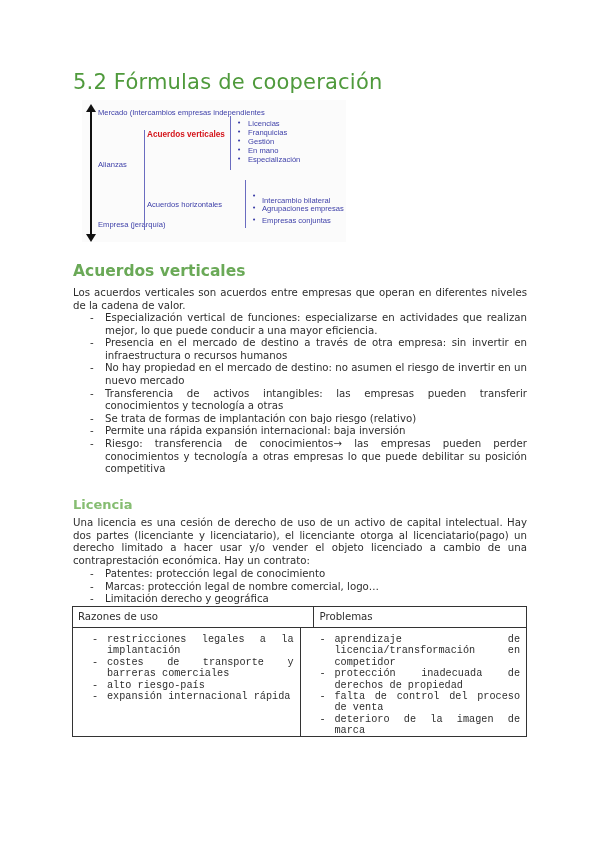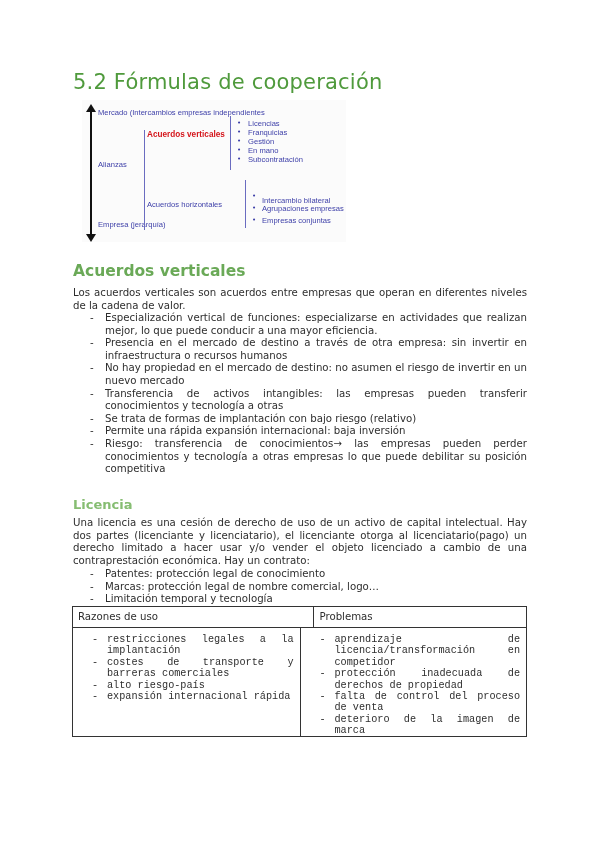--- a/index.html
+++ b/index.html
@@ -62,21 +62,21 @@
     <div class="brace" style="left:148px; top:16px; height:54px;"></div>
     <span class="bullet" style="left:155px; top:19px;">•</span>
     <span class="txt" style="left:166px; top:19px;">Licencias</span>
     <span class="bullet" style="left:155px; top:28px;">•</span>
     <span class="txt" style="left:166px; top:28px;">Franquicias</span>
     <span class="bullet" style="left:155px; top:37px;">•</span>
     <span class="txt" style="left:166px; top:37px;">Gestión</span>
     <span class="bullet" style="left:155px; top:46px;">•</span>
     <span class="txt" style="left:166px; top:46px;">En mano</span>
     <span class="bullet" style="left:155px; top:55px;">•</span>
-    <span class="txt" style="left:166px; top:55px;">Subcontratación</span>
+    <span class="txt" style="left:166px; top:55px;">Especialización</span>
 
     <div class="brace" style="left:163px; top:80px; height:48px;"></div>
     <span class="bullet" style="left:170px; top:92px;">•</span>
     <span class="txt" style="left:180px; top:96px;">Intercambio bilateral</span>
     <span class="bullet" style="left:170px; top:104px;">•</span>
     <span class="txt" style="left:180px; top:104px;">Agrupaciones empresas</span>
     <span class="bullet" style="left:170px; top:116px;">•</span>
     <span class="txt" style="left:180px; top:116px;">Empresas conjuntas</span>
   </div>
 
@@ -94,21 +94,21 @@
     <li>Riesgo: transferencia de conocimientos→ las empresas pueden perder conocimientos y tecnología a otras empresas lo que puede debilitar su posición competitiva</li>
   </ul>
 
   <h3 class="h3">Licencia</h3>
 
   <p class="para" style="top:517px;">Una licencia es una cesión de derecho de uso de un activo de capital intelectual. Hay dos partes (licenciante y licenciatario), el licenciante otorga al licenciatario(pago) un derecho limitado a hacer usar y/o vender el objeto licenciado a cambio de una contraprestación económica. Hay un contrato:</p>
 
   <ul class="list" style="top:568px;">
     <li>Patentes: protección legal de conocimiento</li>
     <li>Marcas: protección legal de nombre comercial, logo…</li>
-    <li>Limitación temporal y tecnología</li>
+    <li>Limitación derecho y geográfica</li>
   </ul>
 
   <div class="table">
     <div class="row hdr">
       <div class="cell">Razones de uso</div>
       <div class="cell">Problemas</div>
     </div>
     <div class="row body">
       <div class="cell">
         <ul>

